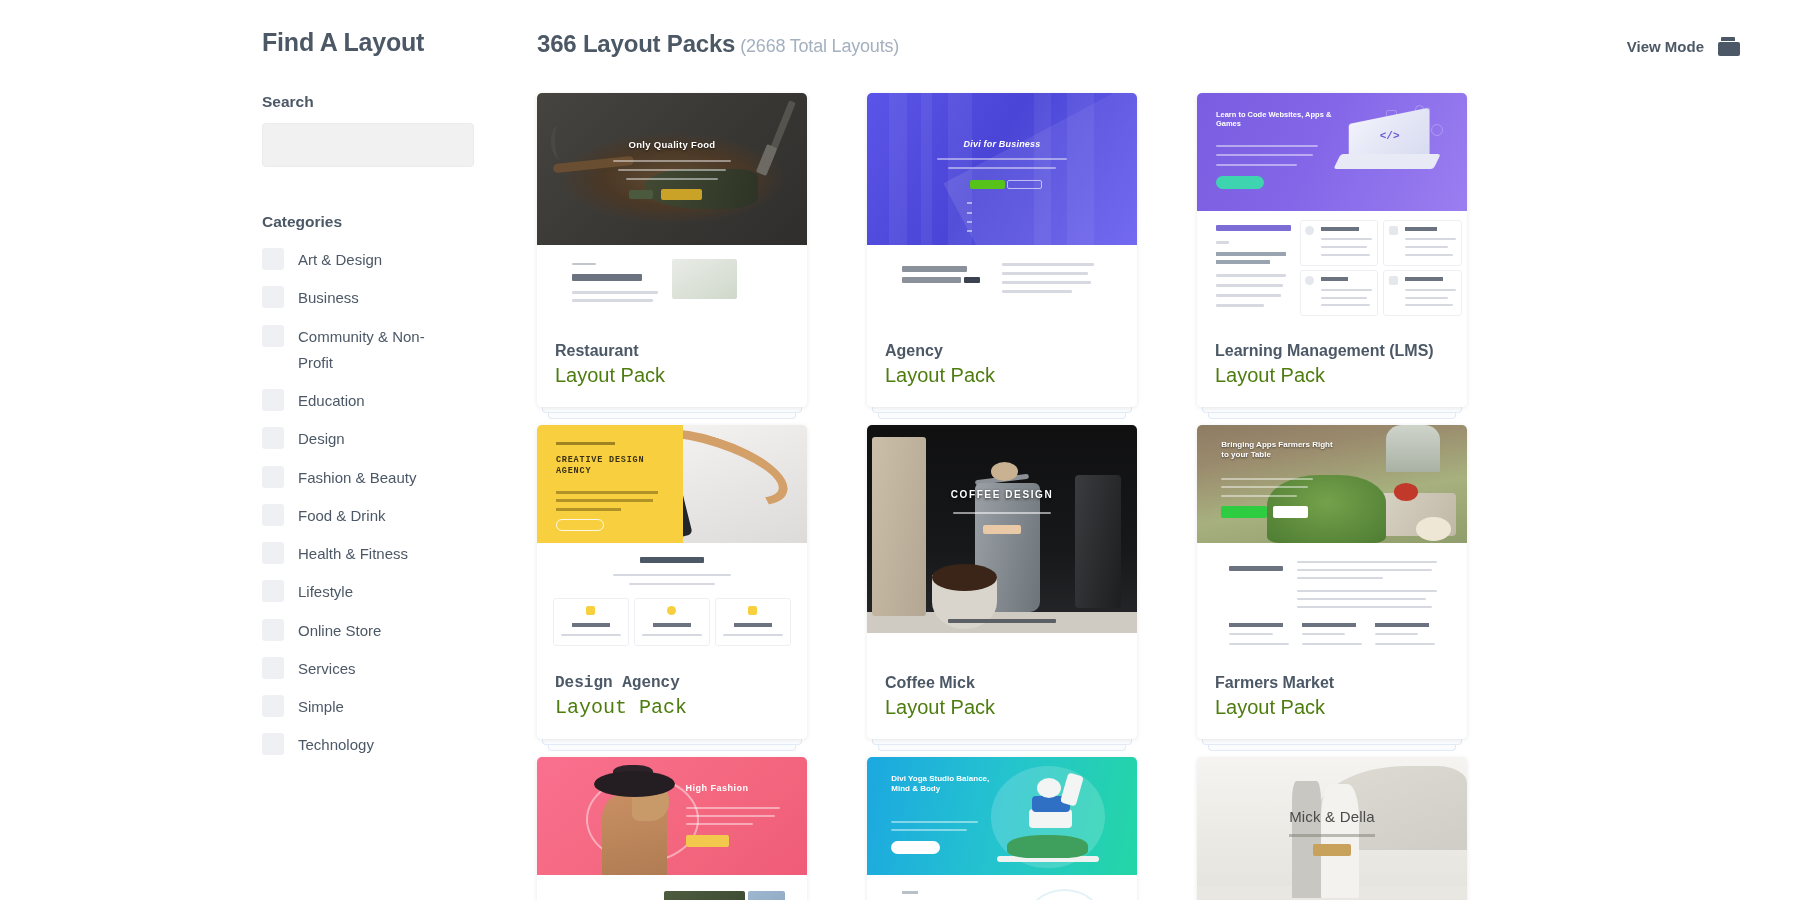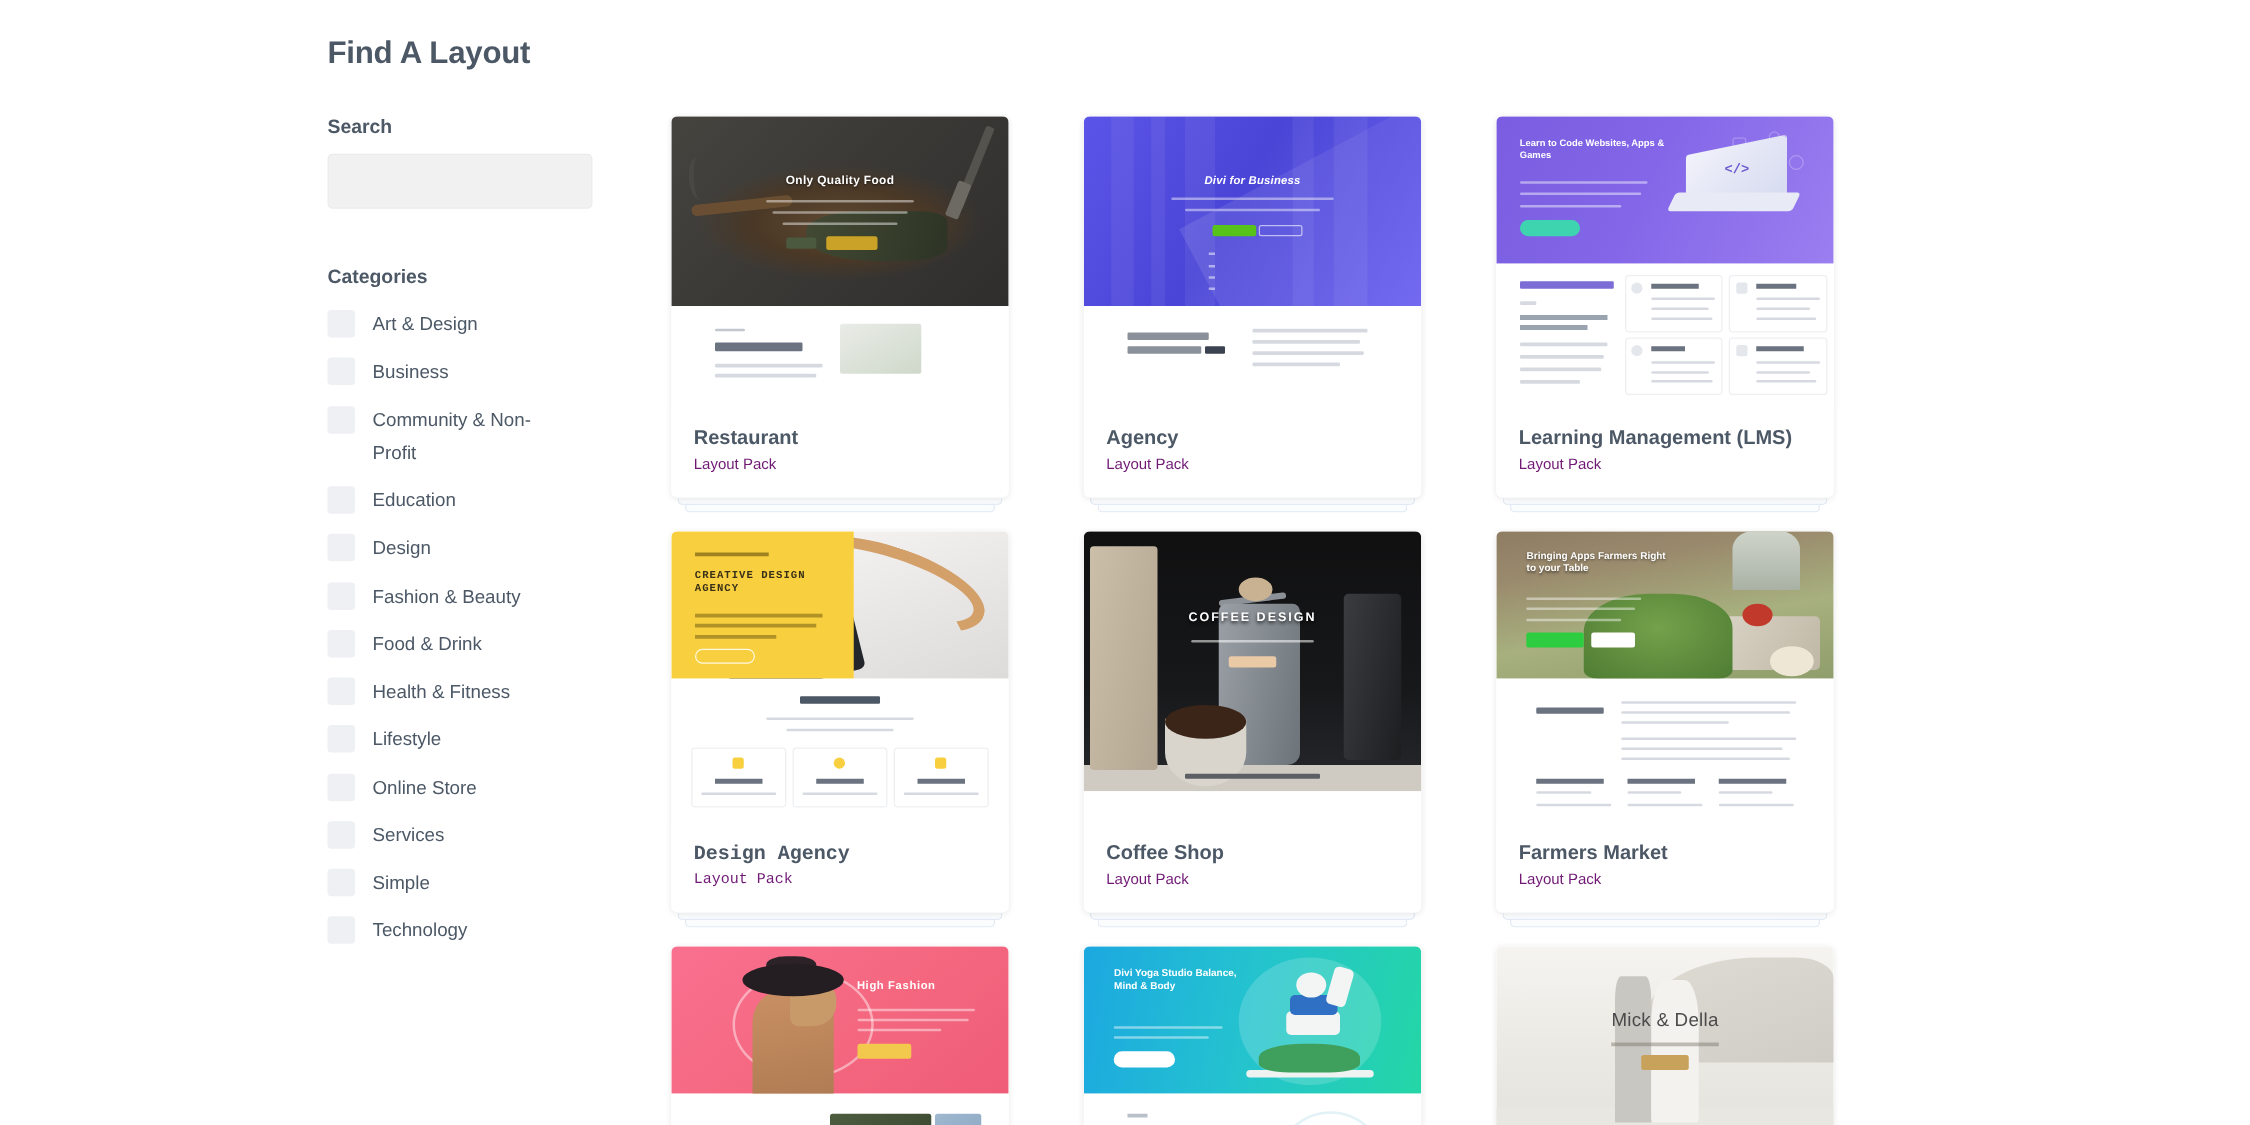--- a/index.html
+++ b/index.html
@@ -75,21 +75,21 @@
     position: absolute; left: 5px; right: 5px; height: 6px;
     background: #fbfcfe; border: 1px solid #e2eaf5; border-top: none;
     border-radius: 0 0 4px 4px; z-index: 2;
   }
   .deck1 { top: 100%; }
   .deck2 { left: 11px; right: 11px; top: calc(100% + 6px); z-index: 1; }
 
   .thumb { position: relative; width: 100%; overflow: hidden; }
   .card-meta { padding: 16px 18px 20px 18px; background: #fff; }
   .card-title { font-size: 16px; font-weight: 600; color: #4c5866; line-height: 1.25; }
-  .card-sub { font-size: 12px; color: #701a75; margin-top: 3px; }
+  .card-sub { font-size: 20px; color: #4d7c0f; margin-top: 3px; }
 
   
   .hero { position: relative; width: 100%; overflow: hidden; }
   .below { position: relative; width: 100%; background: #fff; overflow: hidden; }
   .blk { position: absolute; }
   .ctr-txt {
     position: absolute; left: 0; right: 0; text-align: center;
     font-weight: 700; color: #fff;
   }
 
@@ -354,20 +354,32 @@
         <span class="cat-box"></span>
         <span class="cat-label">Simple</span>
       </li>
       <li class="cat-item">
         <span class="cat-box"></span>
         <span class="cat-label">Technology</span>
       </li>
     </ul>
   </aside>
 
+  <div class="main-header">
+    <div class="count-line">
+      <span>366 Layout Packs</span><span class="count-total">(2668 Total Layouts)</span>
+    </div>
+    <div class="view-mode">
+      <span class="view-mode-label">View Mode</span>
+      <span class="stack-icon">
+        <span class="top-bar"></span>
+          <span class="body"></span>
+      </span>
+    </div>
+  </div>
 
   <div class="grid">
 
     <div class="card-wrap" style="left:0; top:0;">
       <div class="deck1"></div>
       <div class="deck2"></div>
       <div class="card">
         <div class="thumb" style="height:232px;">
           <div class="hero" style="height:152px;">
             <div class="r-bg"></div>
@@ -561,21 +573,21 @@
             <div class="c-bowl"></div>
             <div class="c-beans"></div>
             <div class="ctr-txt" style="top:31%; font-size:10px; letter-spacing:1.6px; text-shadow:0 1px 3px rgba(0,0,0,.8);">COFFEE DESIGN</div>
             <div class="para-ln" style="left:32%; width:36%; top:42%; background:rgba(255,255,255,.55);"></div>
             <div class="pill" style="left:43%; top:48%; width:14%; height:9px; background:#e9c9a6;"></div>
             <div class="blk" style="left:30%; bottom:5%; width:40%; height:4px; background:#5c5f63; border-radius:1px;"></div>
           </div>
           <div class="below" style="height:24px;"></div>
         </div>
         <div class="card-meta">
-          <div class="card-title">Coffee Shop</div>
+          <div class="card-title">Coffee Mick</div>
           <div class="card-sub">Layout Pack</div>
         </div>
       </div>
     </div>
 
     <div class="card-wrap" style="left:660px; top:332px;">
       <div class="deck1"></div>
       <div class="deck2"></div>
       <div class="card">
         <div class="thumb" style="height:232px;">

